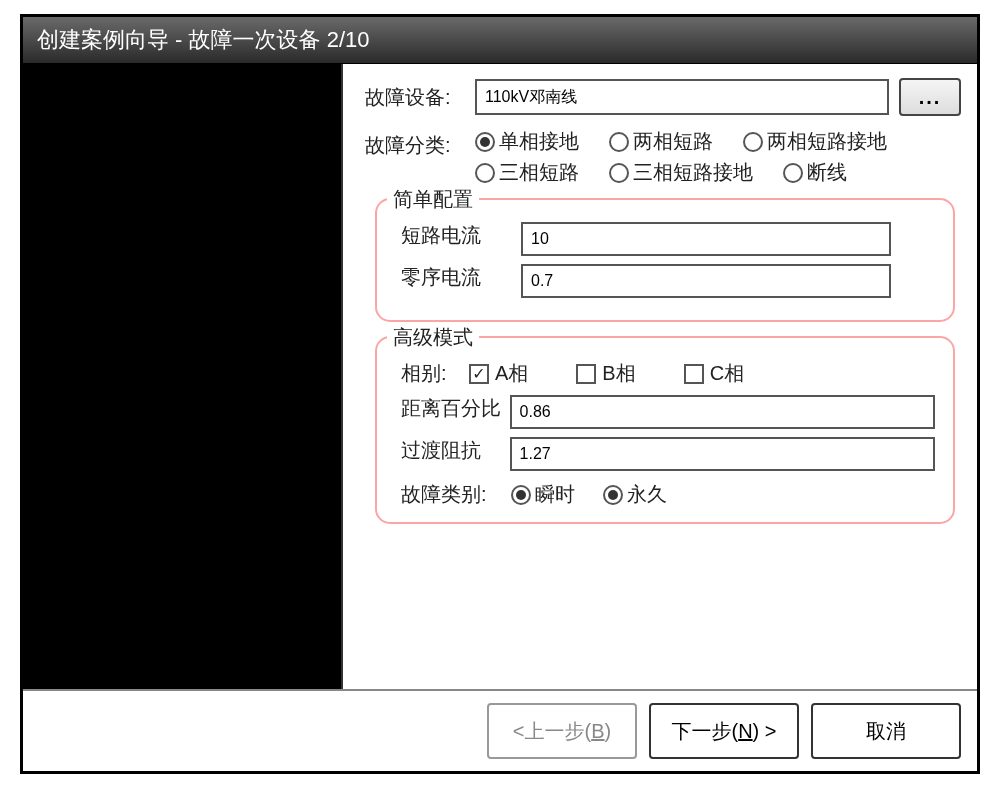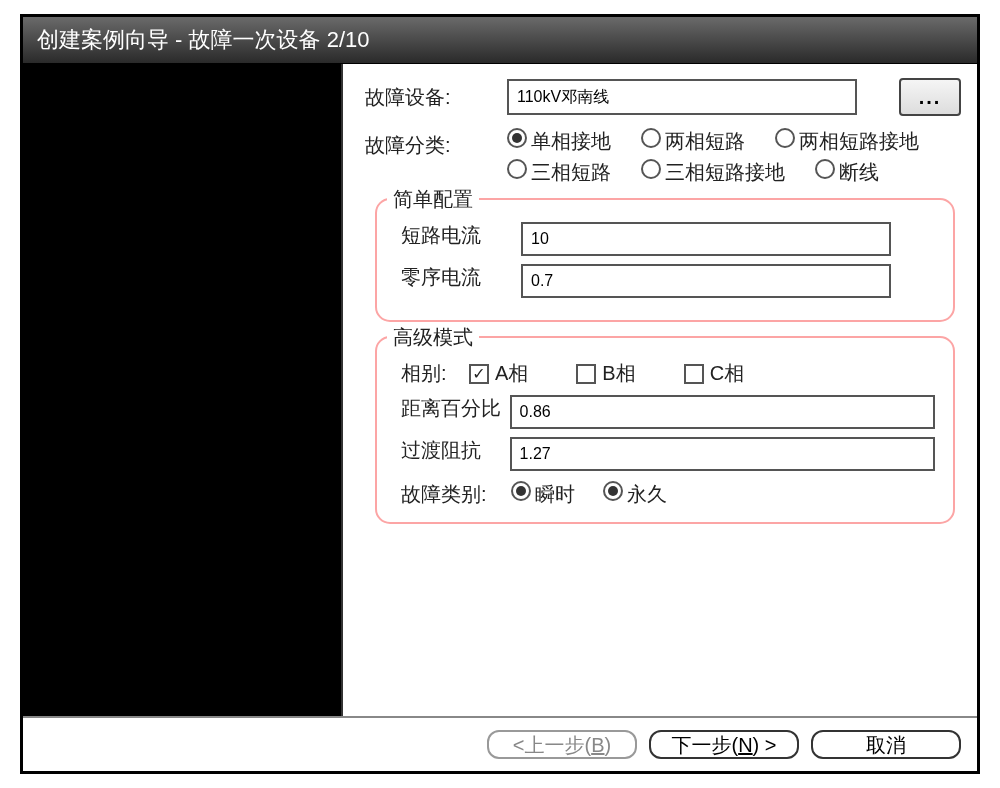--- a/index.html
+++ b/index.html
@@ -44,21 +44,20 @@
       flex: 1;
       padding: 14px 16px 10px 22px;
       font-size: 20px;
       color: #222;
       overflow: hidden;
     }
     .row {
       display: flex;
       align-items: center;
       margin-bottom: 12px;
-      gap: 32px;
     }
     .label {
       min-width: 110px;
     }
     .text-input {
       flex: 1;
       border: 2px solid #555;
       height: 36px;
       padding: 2px 8px;
       font-size: 16px;
@@ -78,21 +77,21 @@
       cursor: pointer;
     }
     .radio-group {
       flex: 1;
       display: flex;
       flex-wrap: wrap;
       gap: 4px 14px;
     }
     .radio-item {
       display: flex;
-      align-items: flex-start;
+      align-items: center;
       gap: 4px;
       cursor: pointer;
       min-width: 120px;
     }
     .radio-item.wide {
       min-width: 160px;
     }
     .radio-circle {
       width: 20px;
       height: 20px;
@@ -167,24 +166,24 @@
     }
     .footer {
       border-top: 2px solid #888;
       padding: 12px 16px;
       display: flex;
       justify-content: flex-end;
       gap: 12px;
     }
     .nav-btn {
       min-width: 150px;
-      height: 29px;
+      height: 56px;
       border: 2px solid #333;
       background: #fff;
-      border-radius: 12px;
+      border-radius: 4px;
       font-size: 20px;
       font-family: inherit;
       padding: 0 14px;
       cursor: pointer;
     }
     .nav-btn.disabled {
       color: #888;
       border-color: #999;
       cursor: default;
     }

